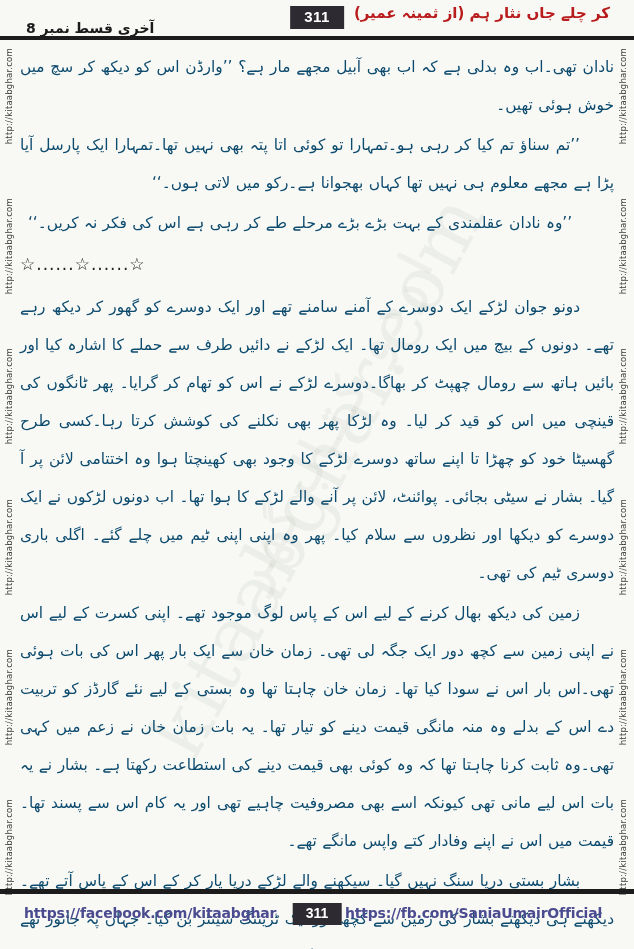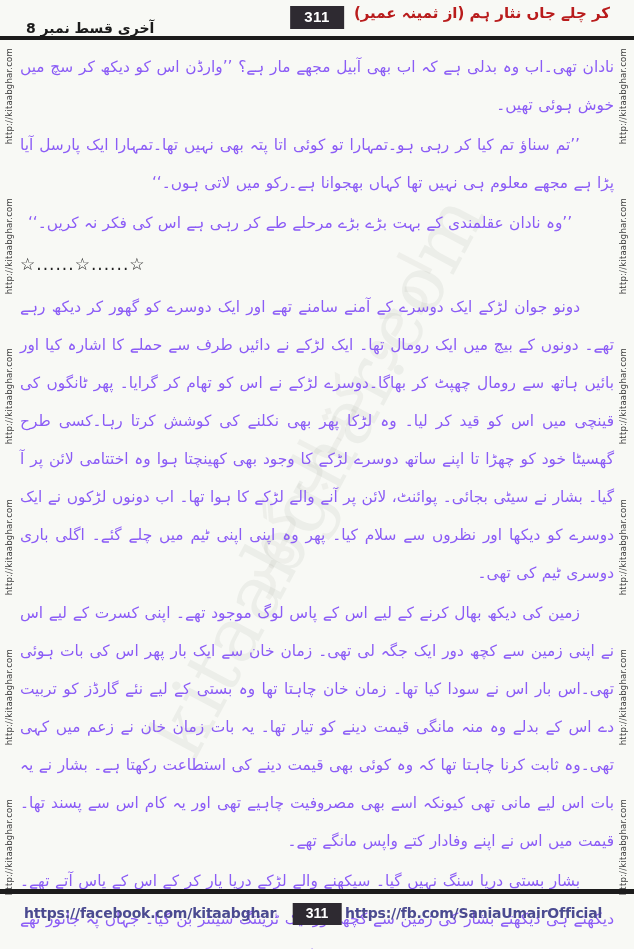--- a/index.html
+++ b/index.html
@@ -155,21 +155,21 @@
     z-index: 2;
     direction: rtl;
     text-align: justify;
     text-align-last: left;
   }
 
   .para {
     font-family: "DejaVu Sans", sans-serif;
     font-size: 15.4px;
     line-height: 38px;
-    color: #8b5cf6;
+    color: #0c4a6e;
     direction: rtl;
     text-align: justify;
     text-align-last: left;
     margin: 0 0 2px 0;
     word-spacing: 0.5px;
     font-weight: 500;
   }
   .para.indent { text-indent: 34px; }
   .para.center-last { text-align-last: center; }
   .para.right-last  { text-align-last: right; }

